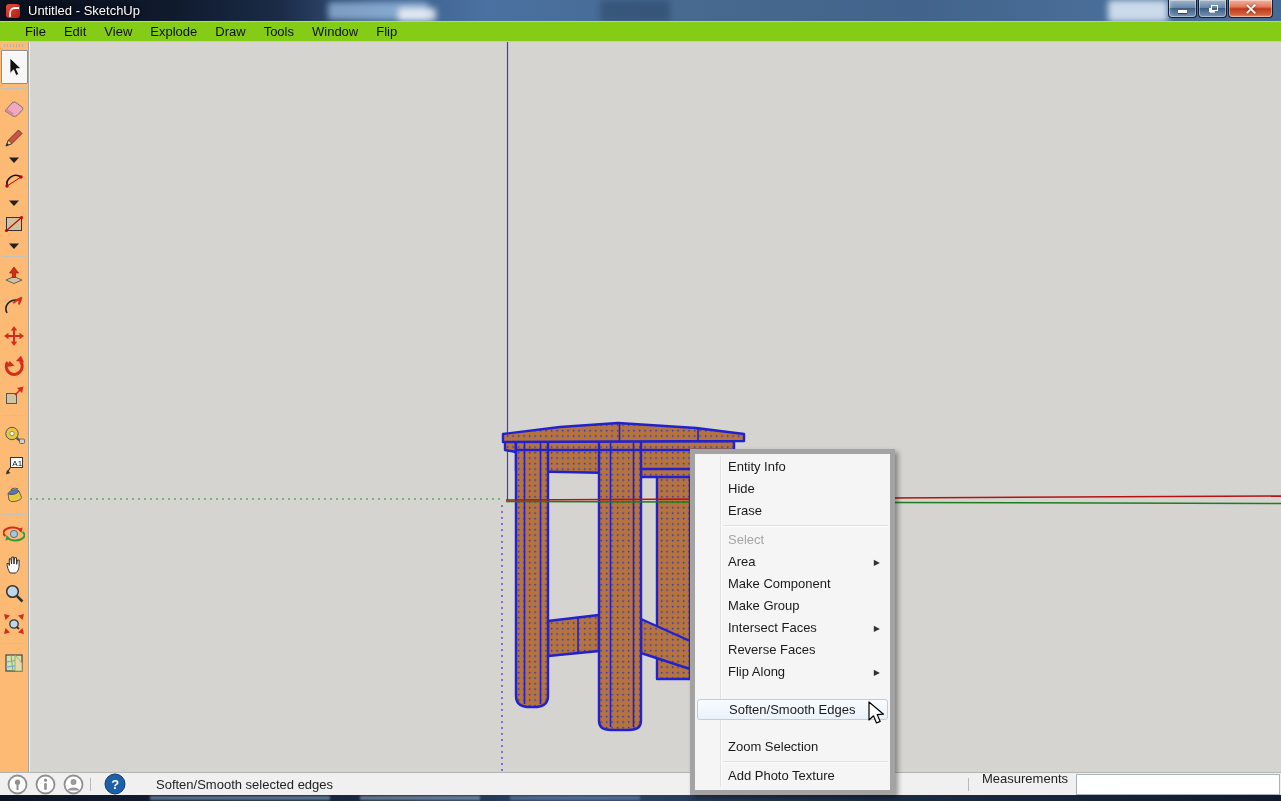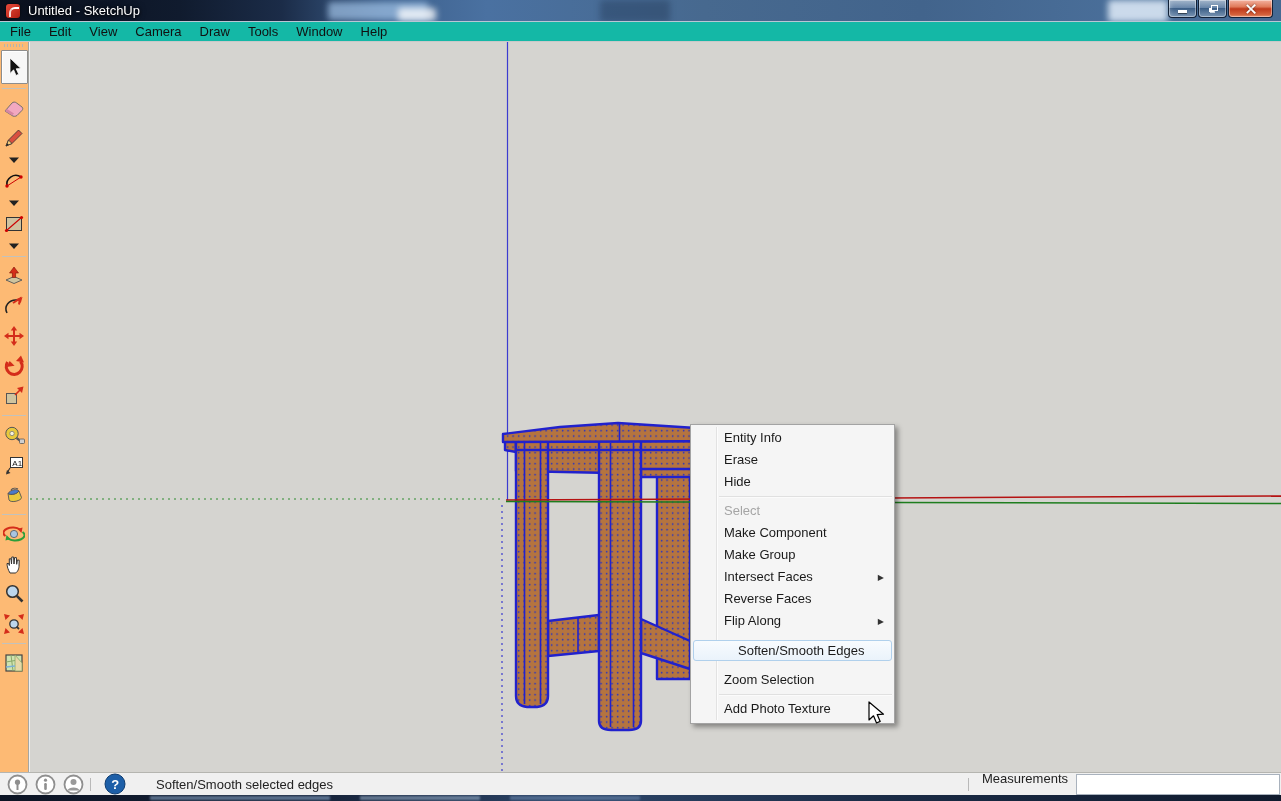--- a/index.html
+++ b/index.html
@@ -32,48 +32,48 @@
   .glyph-min { position:absolute; left:50%; bottom:4px; width:9px; height:3px; margin-left:-4.5px;
     background:#fff; box-shadow:0 1px 1px #0008; }
   .glyph-restore { position:absolute; left:50%; top:50%; width:7px; height:6px; margin:-4px 0 0 -2px;
     border:1px solid #fff; background:transparent; box-shadow:-3px 2px 0 -1px #ffffff, -2px 3px 0 -1px #cfd8e2; }
   .glyph-close { position:absolute; left:50%; top:50%; width:10px; height:10px; margin:-5px 0 0 -5px; }
   .glyph-close::before,.glyph-close::after { content:""; position:absolute; left:4px; top:-1px; width:2.4px; height:12px;
     background:#fff; box-shadow:0 0 2px #0008; }
   .glyph-close::before { transform:rotate(45deg); } .glyph-close::after { transform:rotate(-45deg); }
 
   
-  #menubar { position:absolute; left:0; top:22px; width:100%; height:20px; background:#14b8a6;
-    border-bottom:1px solid #c9c9c9; display:flex; align-items:center; padding-left:1px; font-size:13px; color:#111; }
+  #menubar { position:absolute; left:0; top:22px; width:100%; height:20px; background:#84cc16;
+    border-bottom:1px solid #c9c9c9; display:flex; align-items:center; padding-left:16px; font-size:13px; color:#111; }
   .menu-item { padding:1px 9px 2px 9px; }
 
   
   #workspace { position:absolute; left:0; top:42px; width:1281px; height:730px; }
   #toolbar { position:absolute; left:0; top:0; width:29px; height:100%; background:#fdba74;
     border-right:1px solid #a6a6a1; display:flex; flex-direction:column; align-items:center; padding-top:2px; }
   #toolbar::before { content:""; width:20px; height:3px; margin-bottom:3px;
     background:repeating-linear-gradient(90deg,#b5b5b0 0 1px,transparent 1px 3px); }
   .tb-btn { width:27px; height:30px; display:flex; align-items:center; justify-content:center; flex:0 0 auto; }
   .tb-btn.active { border:1px solid #8d8d8d; background:#f7f7f7; box-shadow:inset 1px 1px 0 #fff; height:34px; border-radius:1px; }
   .tb-drop { width:27px; height:13px; display:flex; align-items:center; justify-content:center; flex:0 0 auto; }
   .tb-sep { width:24px; height:1px; background:#c2c2bd; margin:4px 0; flex:0 0 auto; }
   .tb-btn svg, .tb-drop svg { display:block; }
 
   #canvas { position:absolute; left:30px; top:0; width:1251px; height:100%; background:#d5d4d0; }
   #scene { position:absolute; left:0; top:0; width:100%; height:100%; }
 
   
-  #context-menu { position:absolute; left:690px; top:424px; width:205px; background:#f5f5f5;
-    border:1px solid #a3a3a3; box-shadow:3px 3px 5px rgba(0,0,0,.38); padding:2px 0 3px 0; z-index:10; font-size:13px; }
+  #context-menu { position:absolute; left:690px; top:449px; width:205px; background:#f5f5f5;
+    border:5px solid #a3a3a3; box-shadow:3px 3px 5px rgba(0,0,0,.38); padding:2px 0 3px 0; z-index:10; font-size:13px; }
   #context-menu::before { content:""; position:absolute; left:25px; top:2px; bottom:3px; width:1px;
     background:#e2e2e2; box-shadow:1px 0 0 #fcfcfc; }
   .cm-item { height:22px; line-height:21px; padding-left:33px; color:#1a1a1a; position:relative; }
   .cm-item.disabled { color:#a5a5a5; }
   .cm-item.sub::after { content:"\25B6"; position:absolute; right:10px; top:1px; font-size:8px; color:#333; }
-  .cm-item.highlighted { margin:8px 2px; height:21px; line-height:20px; padding-left:44px;
+  .cm-item.highlighted { margin:16px 2px; height:21px; line-height:20px; padding-left:31px;
     border:1px solid #b0d0ec; border-radius:3px;
     background:linear-gradient(#f8fbfe,#eaf3fb); }
   .cm-sep { height:1px; background:#e0e0e0; margin:3px 2px 3px 28px; box-shadow:0 1px 0 #fbfbfb; }
 
   
   #statusbar { position:absolute; left:0; top:772px; width:100%; height:23px; background:#f0f0f0;
     border-top:1px solid #b5b5b0; display:flex; align-items:center; font-size:13px; color:#222; }
   .sb-icon { margin-left:7px; display:flex; align-items:center; }
   .sb-vsep { width:1px; height:13px; background:#b9b9b9; margin:0 6px; }
   #status-message { margin-left:30px; }
@@ -109,25 +109,25 @@
       <div class="wbtn close">
           <span class="glyph-close"></span>
         </div>
     </div>
   </div>
 
   <div id="menubar">
       <div class="menu-item">File</div>
       <div class="menu-item">Edit</div>
       <div class="menu-item">View</div>
-      <div class="menu-item">Camera</div>
+      <div class="menu-item">Explode</div>
       <div class="menu-item">Draw</div>
       <div class="menu-item">Tools</div>
       <div class="menu-item">Window</div>
-      <div class="menu-item">Help</div>
+      <div class="menu-item">Flip</div>
     </div>
 
   <div id="workspace">
     <div id="toolbar">
         <div class="tb-btn active">
           <svg width="22" height="22" viewBox="0 0 22 22">
             <path d="M7,2 L7,17.5 L10.6,13.8 L13,19.5 L15.7,18.2 L13.2,12.8 L18,12.6 Z" fill="#111" stroke="#fff" stroke-width="0.8"></path>
           </svg>
         </div>
         <div class="tb-sep"></div>
@@ -317,24 +317,25 @@
         </g>
 
         <line x1="506" y1="500" x2="1281" y2="496" stroke="#b51212" stroke-width="1.5"></line>
         <line x1="506" y1="501.5" x2="1281" y2="503.5" stroke="#1e7d1e" stroke-width="1.5"></line>
       </svg>
     </div>
   </div>
 
   <div id="context-menu">
       <div class="cm-item">Entity Info</div>
+      <div class="cm-item">Hide</div>
       <div class="cm-item">Erase</div>
-      <div class="cm-item">Hide</div>
       <div class="cm-sep"></div>
       <div class="cm-item disabled">Select</div>
+      <div class="cm-item sub">Area</div>
       <div class="cm-item">Make Component</div>
       <div class="cm-item">Make Group</div>
       <div class="cm-item sub">Intersect Faces</div>
       <div class="cm-item">Reverse Faces</div>
       <div class="cm-item sub">Flip Along</div>
       <div class="cm-item highlighted">Soften/Smooth Edges</div>
       <div class="cm-item">Zoom Selection</div>
       <div class="cm-sep"></div>
       <div class="cm-item">Add Photo Texture</div>
     </div>

